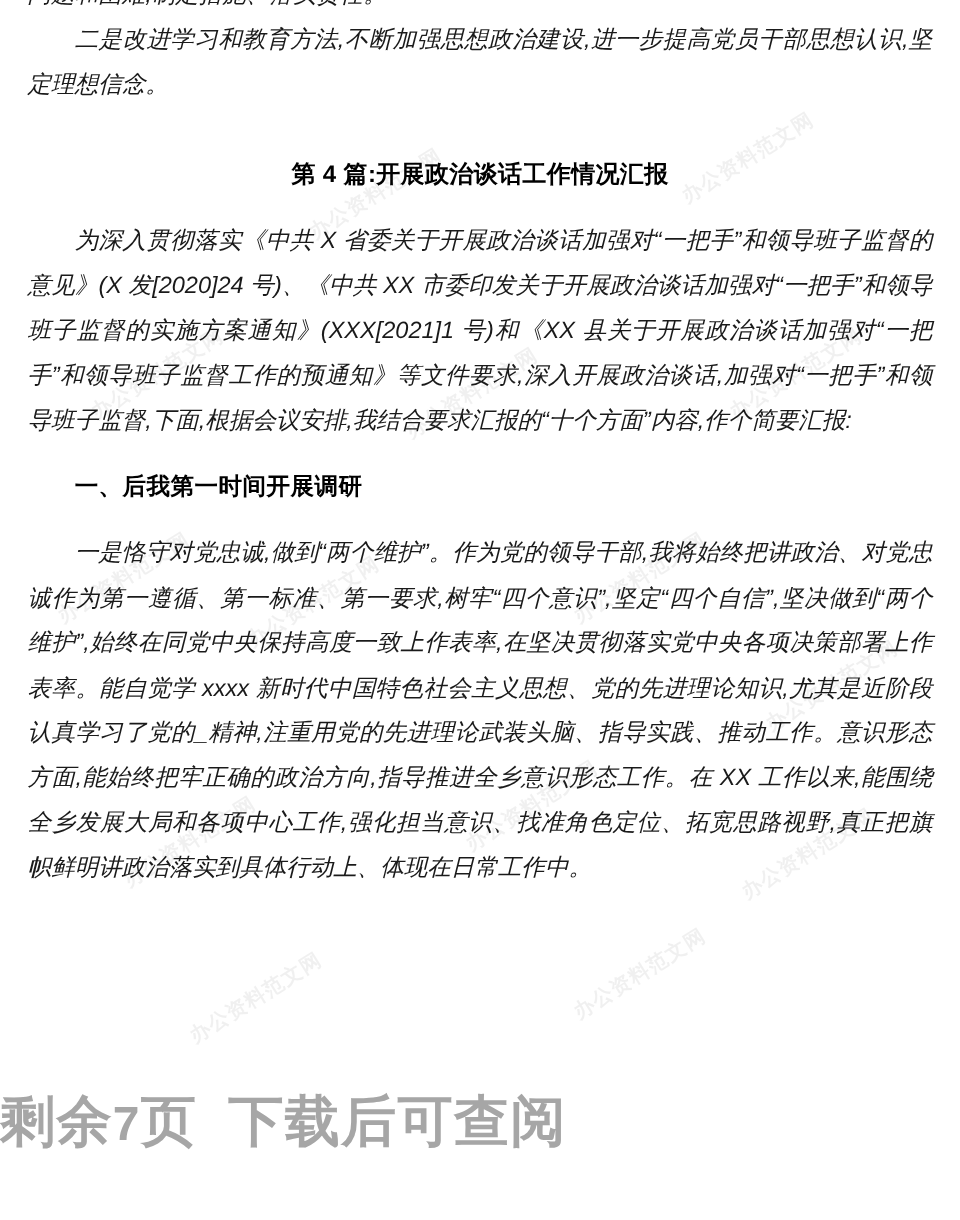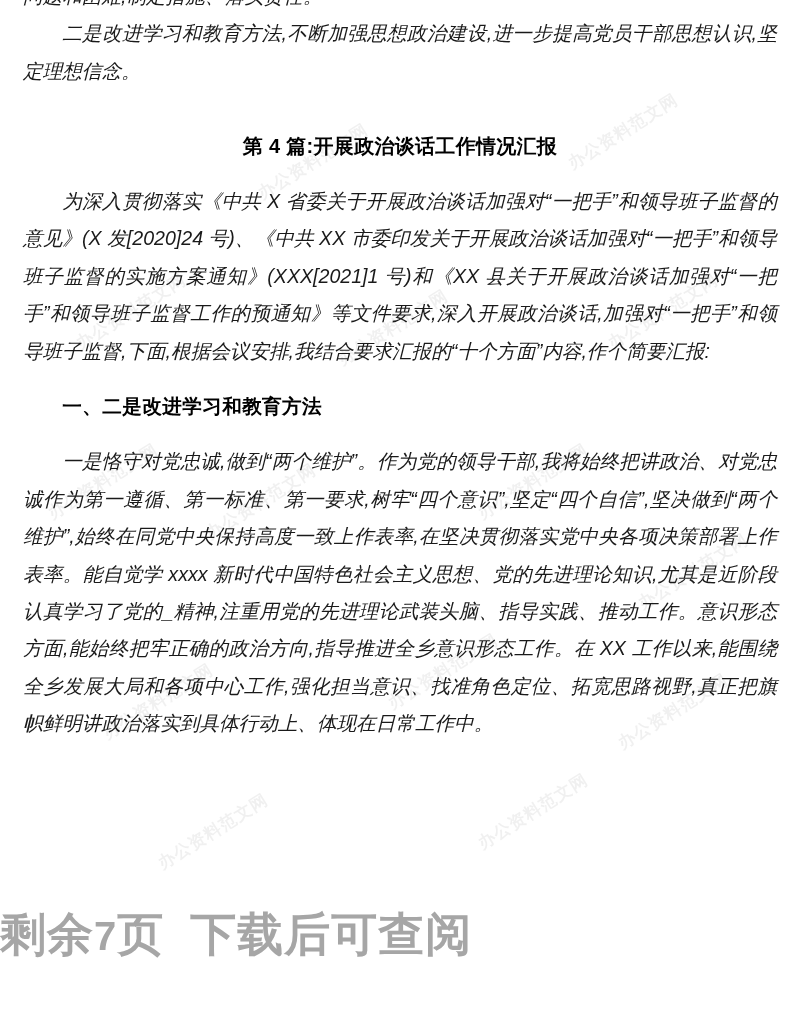--- a/index.html
+++ b/index.html
@@ -142,21 +142,21 @@
       <div class="blank"></div>
 
       <p class="title">第 4 篇:开展政治谈话工作情况汇报</p>
 
       <div class="spacer-sm"></div>
 
       <p class="para indent">为深入贯彻落实《中共 X 省委关于开展政治谈话加强对“一把手”和领导班子监督的意见》(X 发[2020]24 号)、《中共 XX 市委印发关于开展政治谈话加强对“一把手”和领导班子监督的实施方案通知》(XXX[2021]1 号)和《XX 县关于开展政治谈话加强对“一把手”和领导班子监督工作的预通知》等文件要求,深入开展政治谈话,加强对“一把手”和领导班子监督,下面,根据会议安排,我结合要求汇报的“十个方面”内容,作个简要汇报:</p>
 
       <div class="spacer-sm"></div>
 
-      <p class="heading">一、二是改进学习和教育方法</p>
+      <p class="heading">一、后我第一时间开展调研</p>
 
       <div class="spacer-sm"></div>
 
       <p class="para indent">一是恪守对党忠诚,做到“两个维护”。作为党的领导干部,我将始终把讲政治、对党忠诚作为第一遵循、第一标准、第一要求,树牢“四个意识”,坚定“四个自信”,坚决做到“两个维护”,始终在同党中央保持高度一致上作表率,在坚决贯彻落实党中央各项决策部署上作表率。能自觉学 xxxx 新时代中国特色社会主义思想、党的先进理论知识,尤其是近阶段认真学习了党的_精神,注重用党的先进理论武装头脑、指导实践、推动工作。意识形态方面,能始终把牢正确的政治方向,指导推进全乡意识形态工作。在 XX 工作以来,能围绕全乡发展大局和各项中心工作,强化担当意识、找准角色定位、拓宽思路视野,真正把旗帜鲜明讲政治落实到具体行动上、体现在日常工作中。</p>
 
       <div class="spacer-sm"></div>
 
 
     </div>
   </div>

